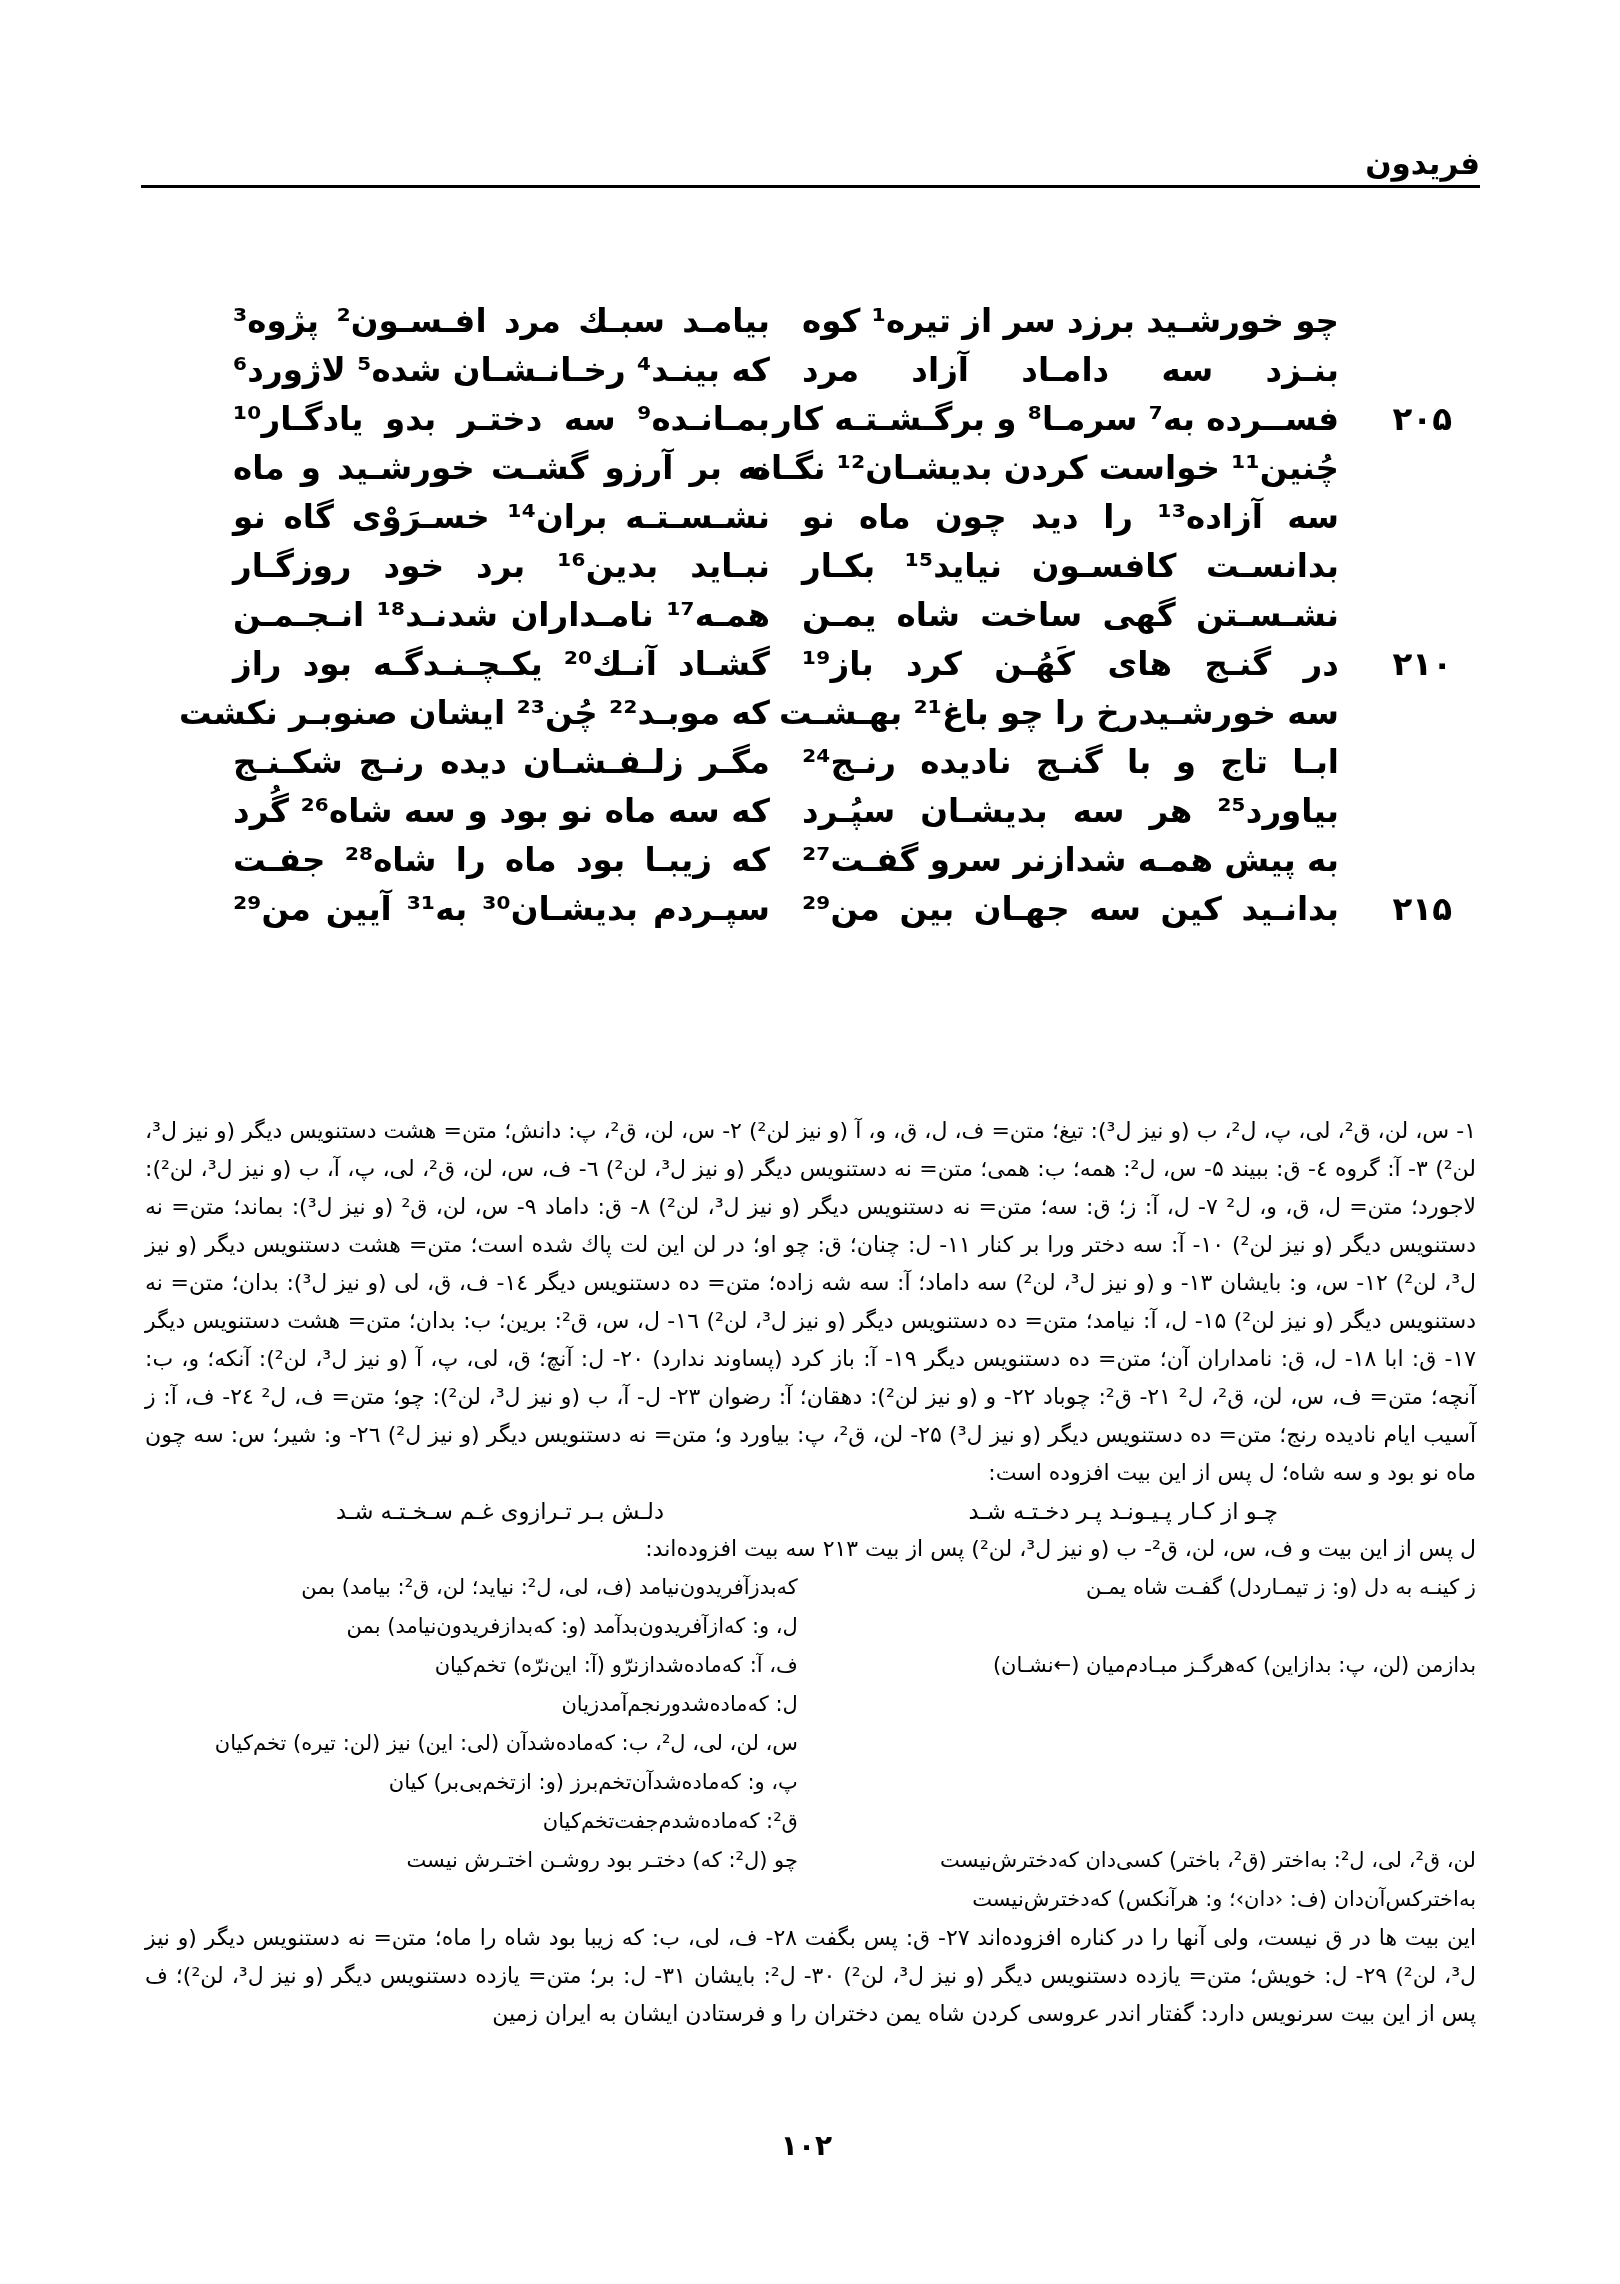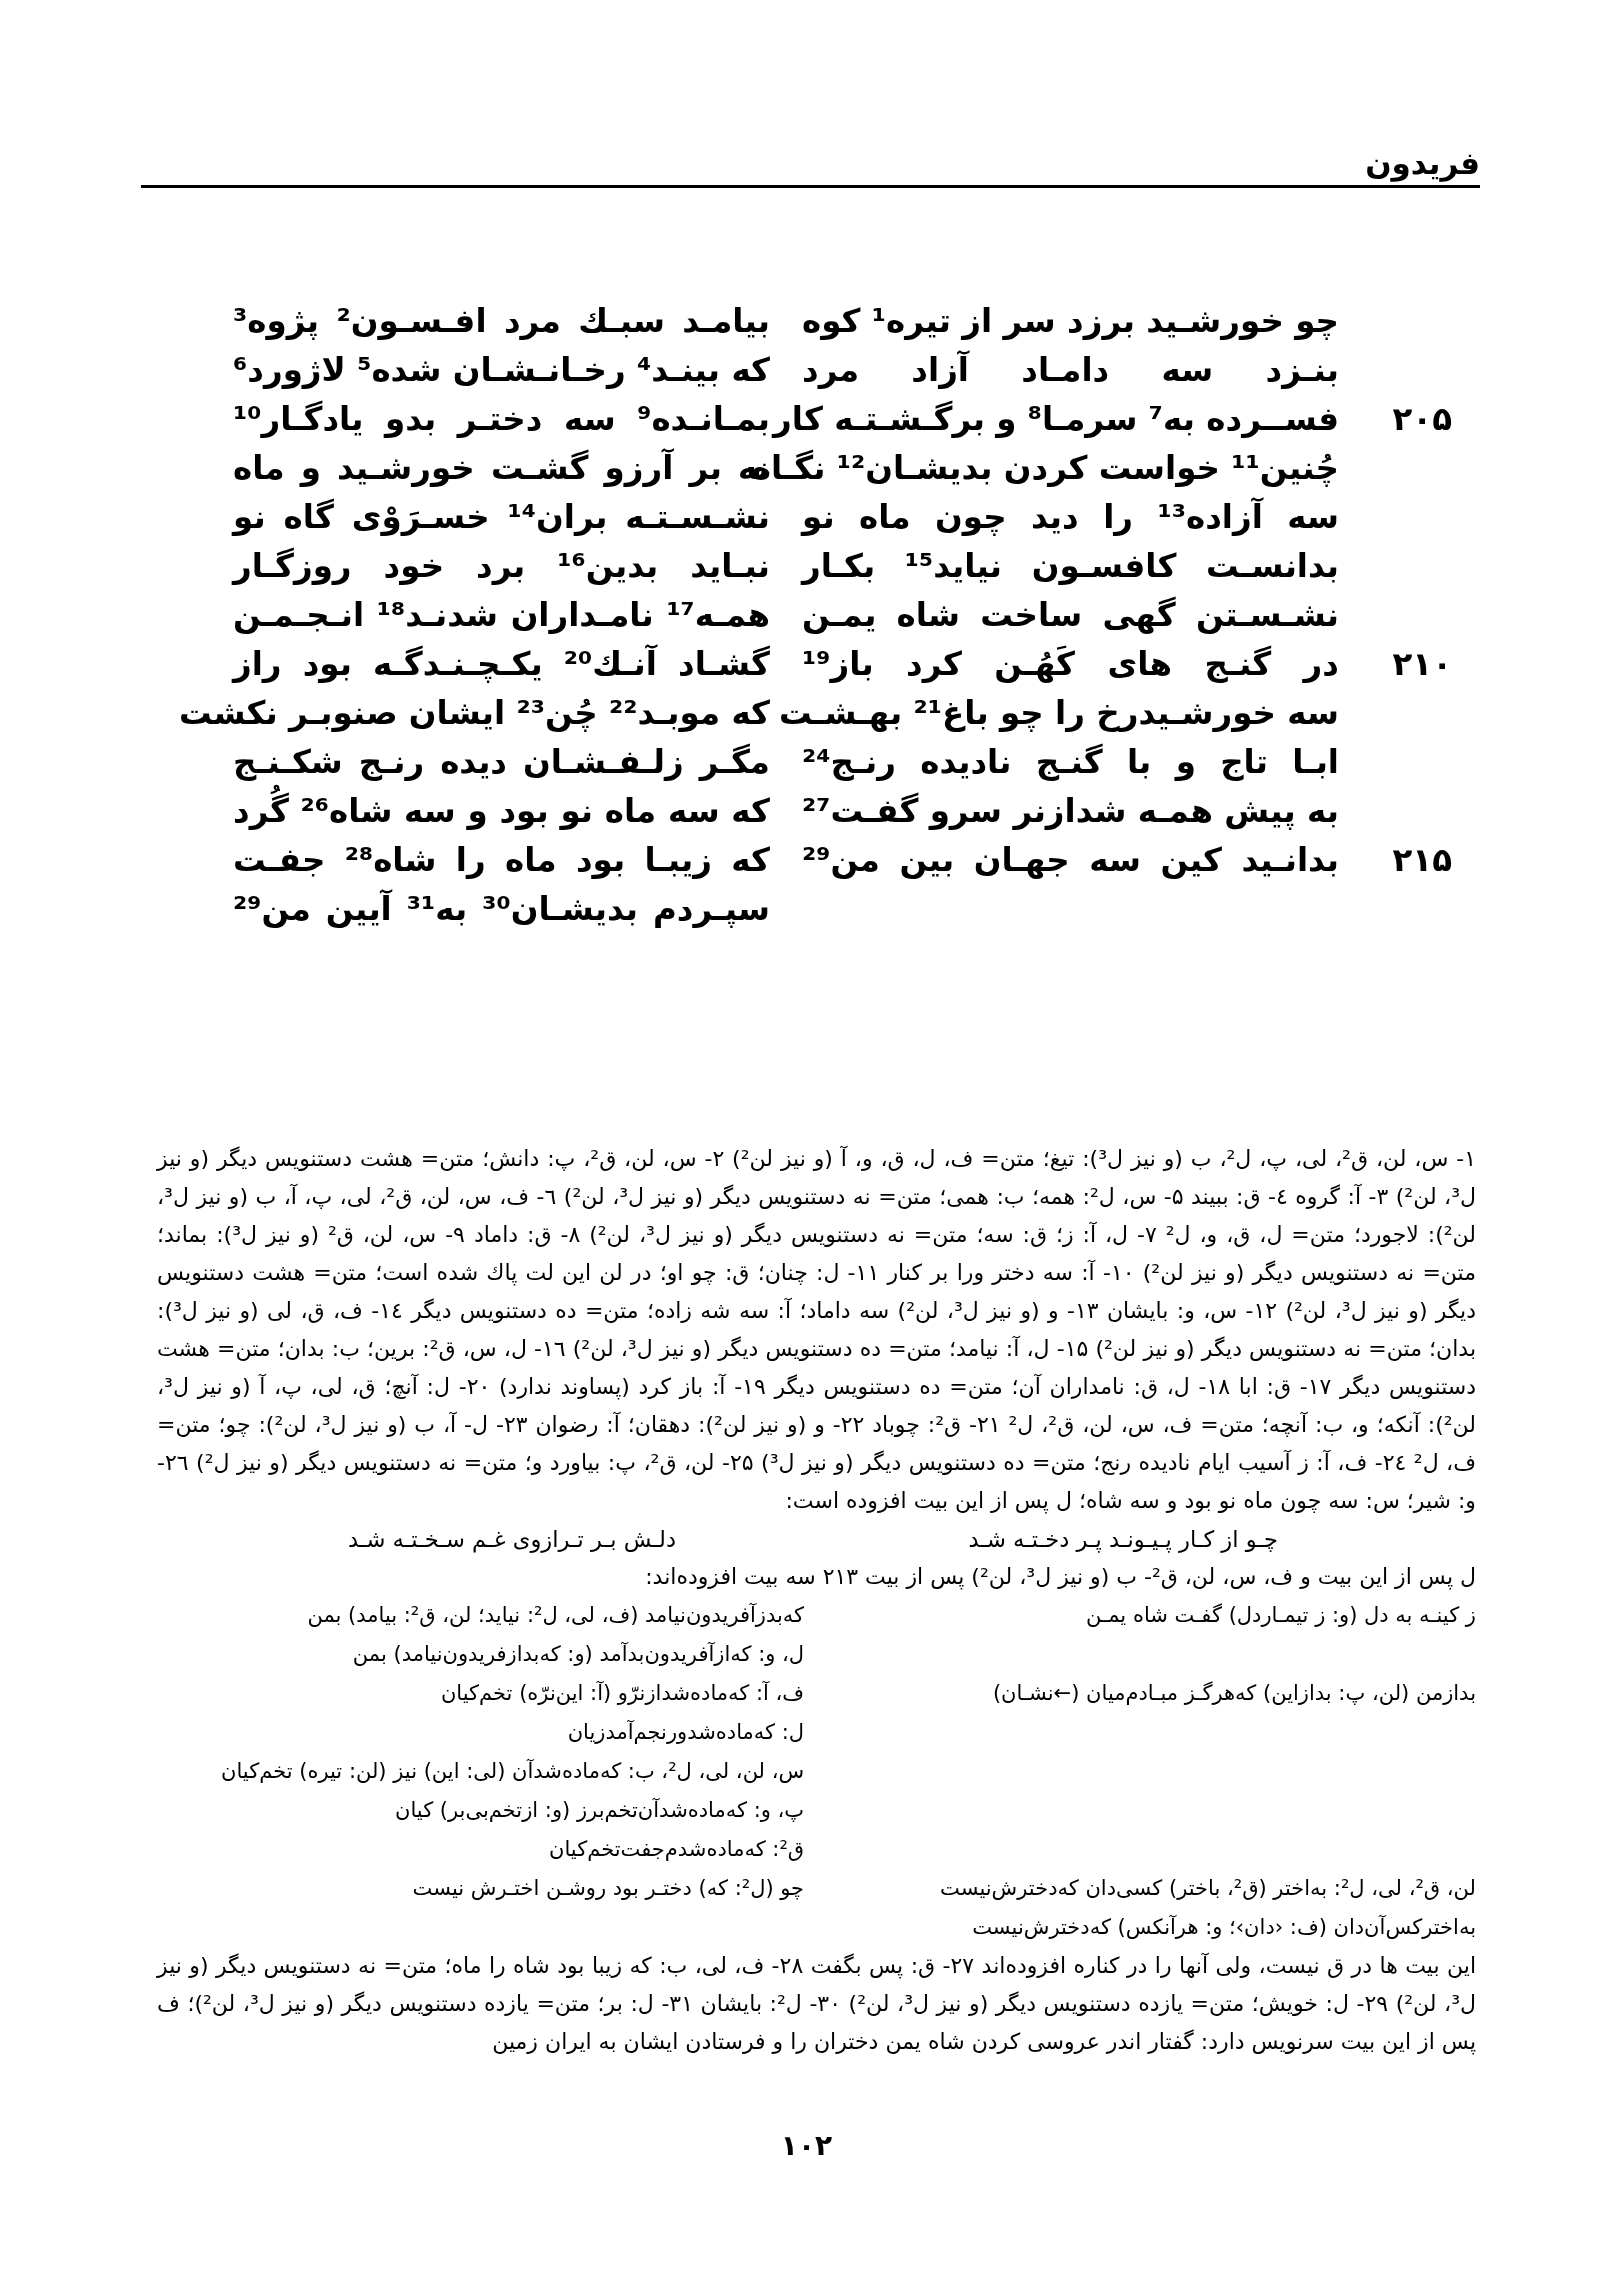--- a/index.html
+++ b/index.html
@@ -24,22 +24,22 @@
   .hemi-col.left { left:92px; }
   .hemi {
     height:49px; line-height:49px; font-size:32.5px; font-weight:bold;
     direction:rtl; text-align:justify; text-align-last:justify; white-space:nowrap;
     position:relative;
   }
   .verse-num {
     position:absolute; right:-113px; top:0; font-size:32.5px; font-weight:bold;
   }
   .notes {
-    position:absolute; top:1112px; left:157px; right:145px;
-    font-size:22px; line-height:38px; direction:rtl; text-align:justify;margin-top:28px;
+    position:absolute; top:1112px; left:145px; right:145px;
+    font-size:22px; line-height:38px; direction:rtl; text-align:justify;
   }
   .notes p { margin:0; }
   .inline-verse {
     display:flex; justify-content:space-between; direction:rtl; padding:0 198px 0 191px;
     font-size:22.6px; letter-spacing:2.1px;
   }
   .variants {
     display:flex; direction:rtl; justify-content:space-between; font-size:21px; line-height:39px;
   }
   .variants .col-r { width:48%; }
@@ -61,20 +61,21 @@
     <div class="hemi"><span>چو خورشـید برزد سر از تیره¹ کوه</span><span class="verse-num"></span></div>
     <div class="hemi"><span>بنـزد سه دامـاد آزاد مرد</span><span class="verse-num"></span></div>
     <div class="hemi"><span>فســرده به⁷ سرمـا⁸ و برگـشـتـه کار</span><span class="verse-num">۲۰۵</span></div>
     <div class="hemi"><span>چُنین¹¹ خواست کردن بدیشـان¹² نگـاه</span><span class="verse-num"></span></div>
     <div class="hemi"><span>سه آزاده¹³ را دید چون ماه نو</span><span class="verse-num"></span></div>
     <div class="hemi"><span>بدانسـت کافسـون نیاید¹⁵ بکـار</span><span class="verse-num"></span></div>
     <div class="hemi"><span>نشـسـتن گهی ساخت شاه یمـن</span><span class="verse-num"></span></div>
     <div class="hemi"><span>در گنـج های کَهُـن کرد باز¹⁹</span><span class="verse-num">۲۱۰</span></div>
     <div class="hemi"><span>سه خورشـیدرخ را چو باغ²¹ بهـشـت</span><span class="verse-num"></span></div>
     <div class="hemi"><span>ابـا تاج و با گنـج نادیده رنـج²⁴</span><span class="verse-num"></span></div>
+    <div class="hemi"><span>بیاورد²⁵ هر سه بدیشـان سپُـرد</span><span class="verse-num"></span></div>
     <div class="hemi"><span>به پیش همـه شدازنر سرو گفـت²⁷</span><span class="verse-num"></span></div>
     <div class="hemi"><span>بدانـید کین سه جهـان بین من²⁹</span><span class="verse-num">۲۱۵</span></div>
   </div>
 
   <div class="hemi-col left">
     <div class="hemi">بیامـد سبـك مرد افـسـون² پژوه³</div>
     <div class="hemi">که بینـد⁴ رخـانـشـان شده⁵ لاژورد⁶</div>
     <div class="hemi">بمـانـده⁹ سه دختـر بدو یادگـار¹⁰</div>
     <div class="hemi">نه بر آرزو گشـت خورشـید و ماه</div>
     <div class="hemi">نشـسـتـه بران¹⁴ خسـرَوْی گاه نو</div>

